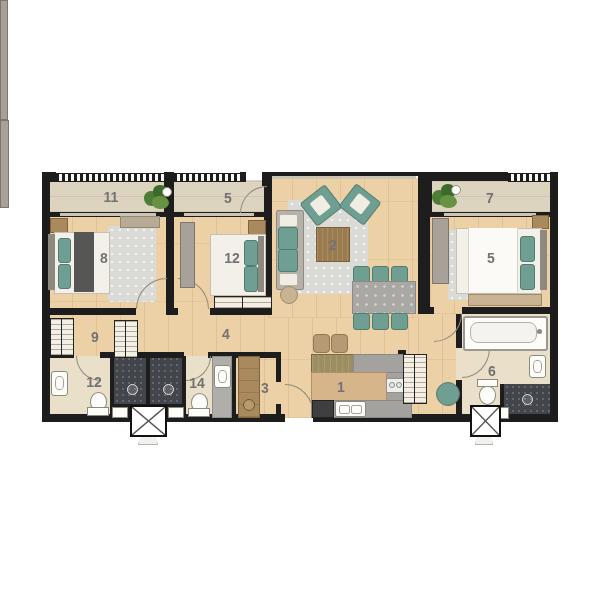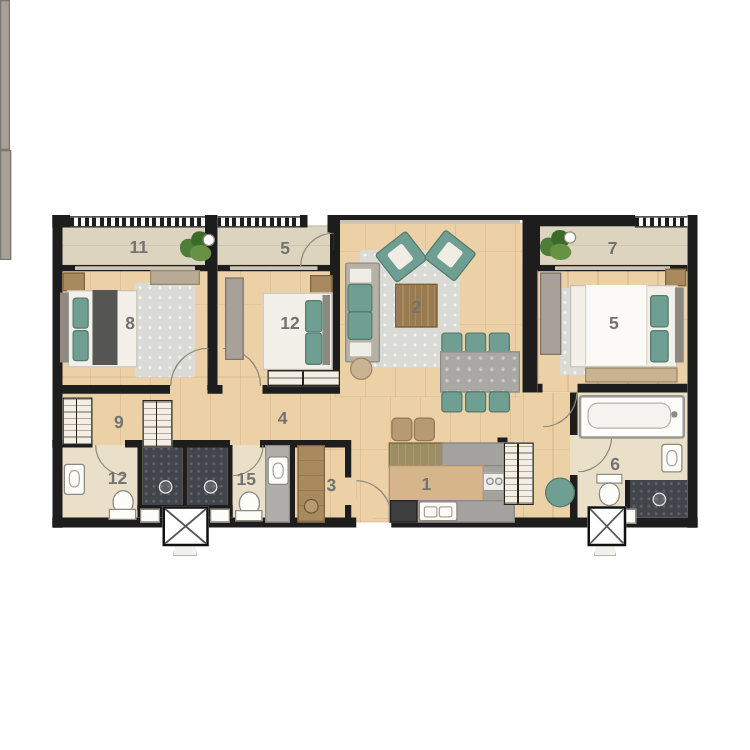--- a/index.html
+++ b/index.html
@@ -245,16 +245,16 @@
   <div class="rlabel" style="left:265px;top:388px;">3</div>
   <div class="rlabel" style="left:226px;top:334px;">4</div>
   <div class="rlabel" style="left:491px;top:258px;">5</div>
   <div class="rlabel" style="left:492px;top:371px;">6</div>
   <div class="rlabel" style="left:490px;top:198px;">7</div>
   <div class="rlabel" style="left:104px;top:258px;">8</div>
   <div class="rlabel" style="left:95px;top:337px;">9</div>
   <div class="rlabel" style="left:94px;top:382px;">12</div>
   <div class="rlabel" style="left:111px;top:197px;">11</div>
   <div class="rlabel" style="left:232px;top:258px;">12</div>
-  <div class="rlabel" style="left:197px;top:383px;">15</div>
+  <div class="rlabel" style="left:197px;top:383px;">14</div>
   <div class="rlabel" style="left:228px;top:198px;">5</div>
 
 </div>
 
 </body></html>

